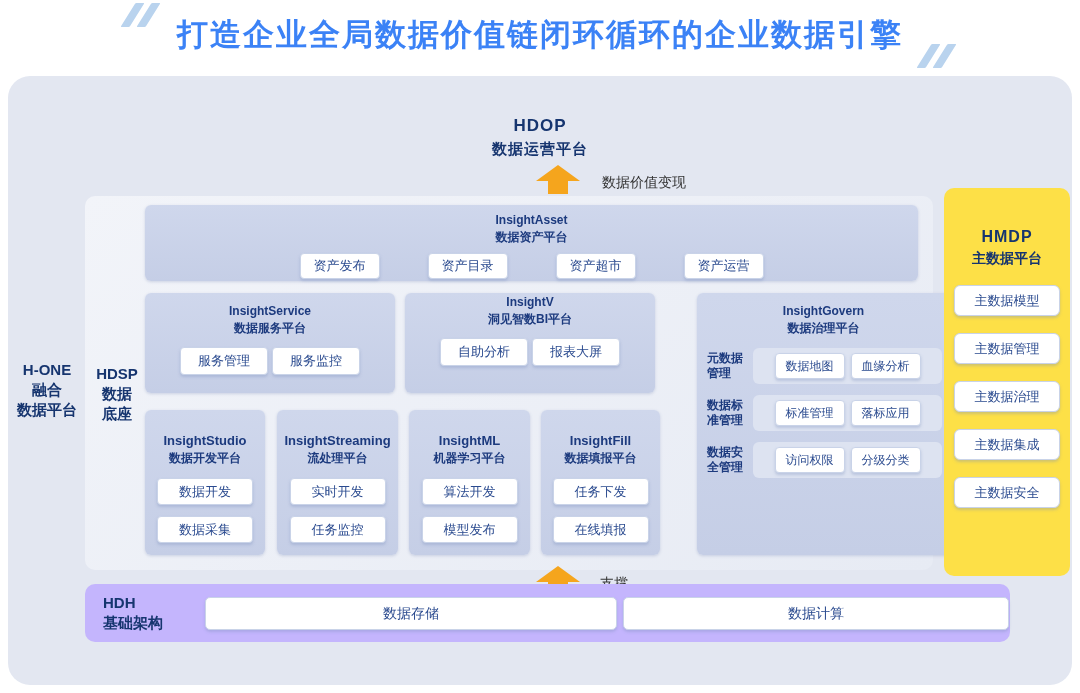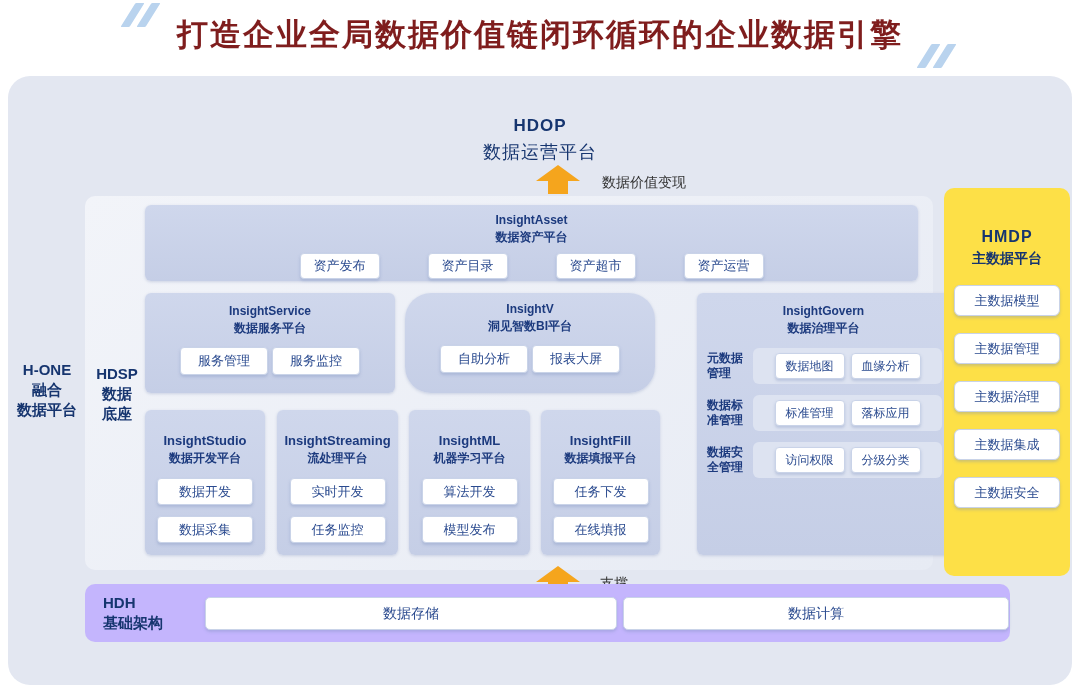--- a/index.html
+++ b/index.html
@@ -1,31 +1,31 @@
 <!DOCTYPE html>
 <html><head>
 <meta charset="utf-8">
 <style>
   * { margin:0; padding:0; box-sizing:border-box; }
   html,body { width:1080px; height:693px; }
   body { position:relative; background:#ffffff; font-family:"Liberation Sans","DejaVu Sans",sans-serif; overflow:hidden; }
 
   .page-title { position:absolute; top:14px; left:0; width:100%; text-align:center;
-                font-size:31px; font-weight:bold; color:#7f1d1d; letter-spacing:2px; }
+                font-size:31px; font-weight:bold; color:#3b82f6; letter-spacing:2px; }
   .decor { position:absolute; display:flex; gap:7px; }
   .decor-left  { left:128px; top:3px; }
   .decor-right { left:924px; top:44px; }
   .slash { width:9px; height:24px; background:#b9d3ee; transform:skewX(-32deg); border-radius:1px; }
 
   .container { position:absolute; left:8px; top:76px; width:1064px; height:609px;
                background:#e3e7f1; border-radius:22px; }
 
   .hdop { position:absolute; top:40px; left:0; width:100%; text-align:center; color:#16356f; }
   .hdop .l1 { font-size:17px; font-weight:bold; letter-spacing:1px; }
-  .hdop .l2 { font-size:18px; font-weight:normal; margin-top:4px; letter-spacing:1px; }
+  .hdop .l2 { font-size:15px; font-weight:bold; margin-top:4px; letter-spacing:1px; }
 
   .arrow-up { position:absolute; display:flex; flex-direction:column; align-items:center; width:44px; }
   .arrow-head { width:0; height:0; border-left:22px solid transparent; border-right:22px solid transparent;
                 border-bottom:16px solid #f5a51d; }
   .arrow-stem { width:20px; height:13px; background:#f5a51d; }
   .arrow-label { position:absolute; font-size:14px; color:#333333; }
 
   .side-label { position:absolute; text-align:center; color:#16356f; font-weight:bold;
                 font-size:15px; line-height:20px; }
 
@@ -39,21 +39,21 @@
 
   .chip { background:#ffffff; border:1px solid #c9d3e8; border-radius:4px; color:#2a4a8f;
           font-size:13px; display:flex; align-items:center; justify-content:center;
           box-shadow:0 2px 3px rgba(120,140,185,0.35); }
 
   .blk-asset     { left:60px;  top:9px;   width:773px; height:76px;  padding-top:8px; }
   .asset-chips   { display:flex; justify-content:center; gap:48px; margin-top:7px; }
   .asset-chips .chip { width:80px; height:26px; }
 
   .blk-service { left:60px;  top:97px; width:250px; height:100px; padding-top:11px; }
-  .blk-bi      { left:320px; top:97px; width:250px; height:100px; padding-top:9px;border-radius:26px; }
+  .blk-bi      { left:320px; top:97px; width:250px; height:100px; padding-top:2px; }
   .pair-chips  { display:flex; justify-content:center; gap:4px; margin-top:10px; }
   .pair-chips .chip { width:88px; height:28px; }
 
   .blk-govern { left:612px; top:97px; width:253px; height:262px; padding-top:11px; }
   .gov-row    { display:flex; align-items:center; margin:11px 8px 0 10px; }
   .gov-label  { width:46px; font-size:12px; font-weight:bold; color:#1c3a7e; line-height:15px; }
   .gov-chips  { flex:1; background:#dde3f1; border-radius:6px; padding:5px 6px;
                 display:flex; gap:6px; justify-content:center; }
   .gov-chips .chip { width:70px; height:26px; font-size:12px; }
 

